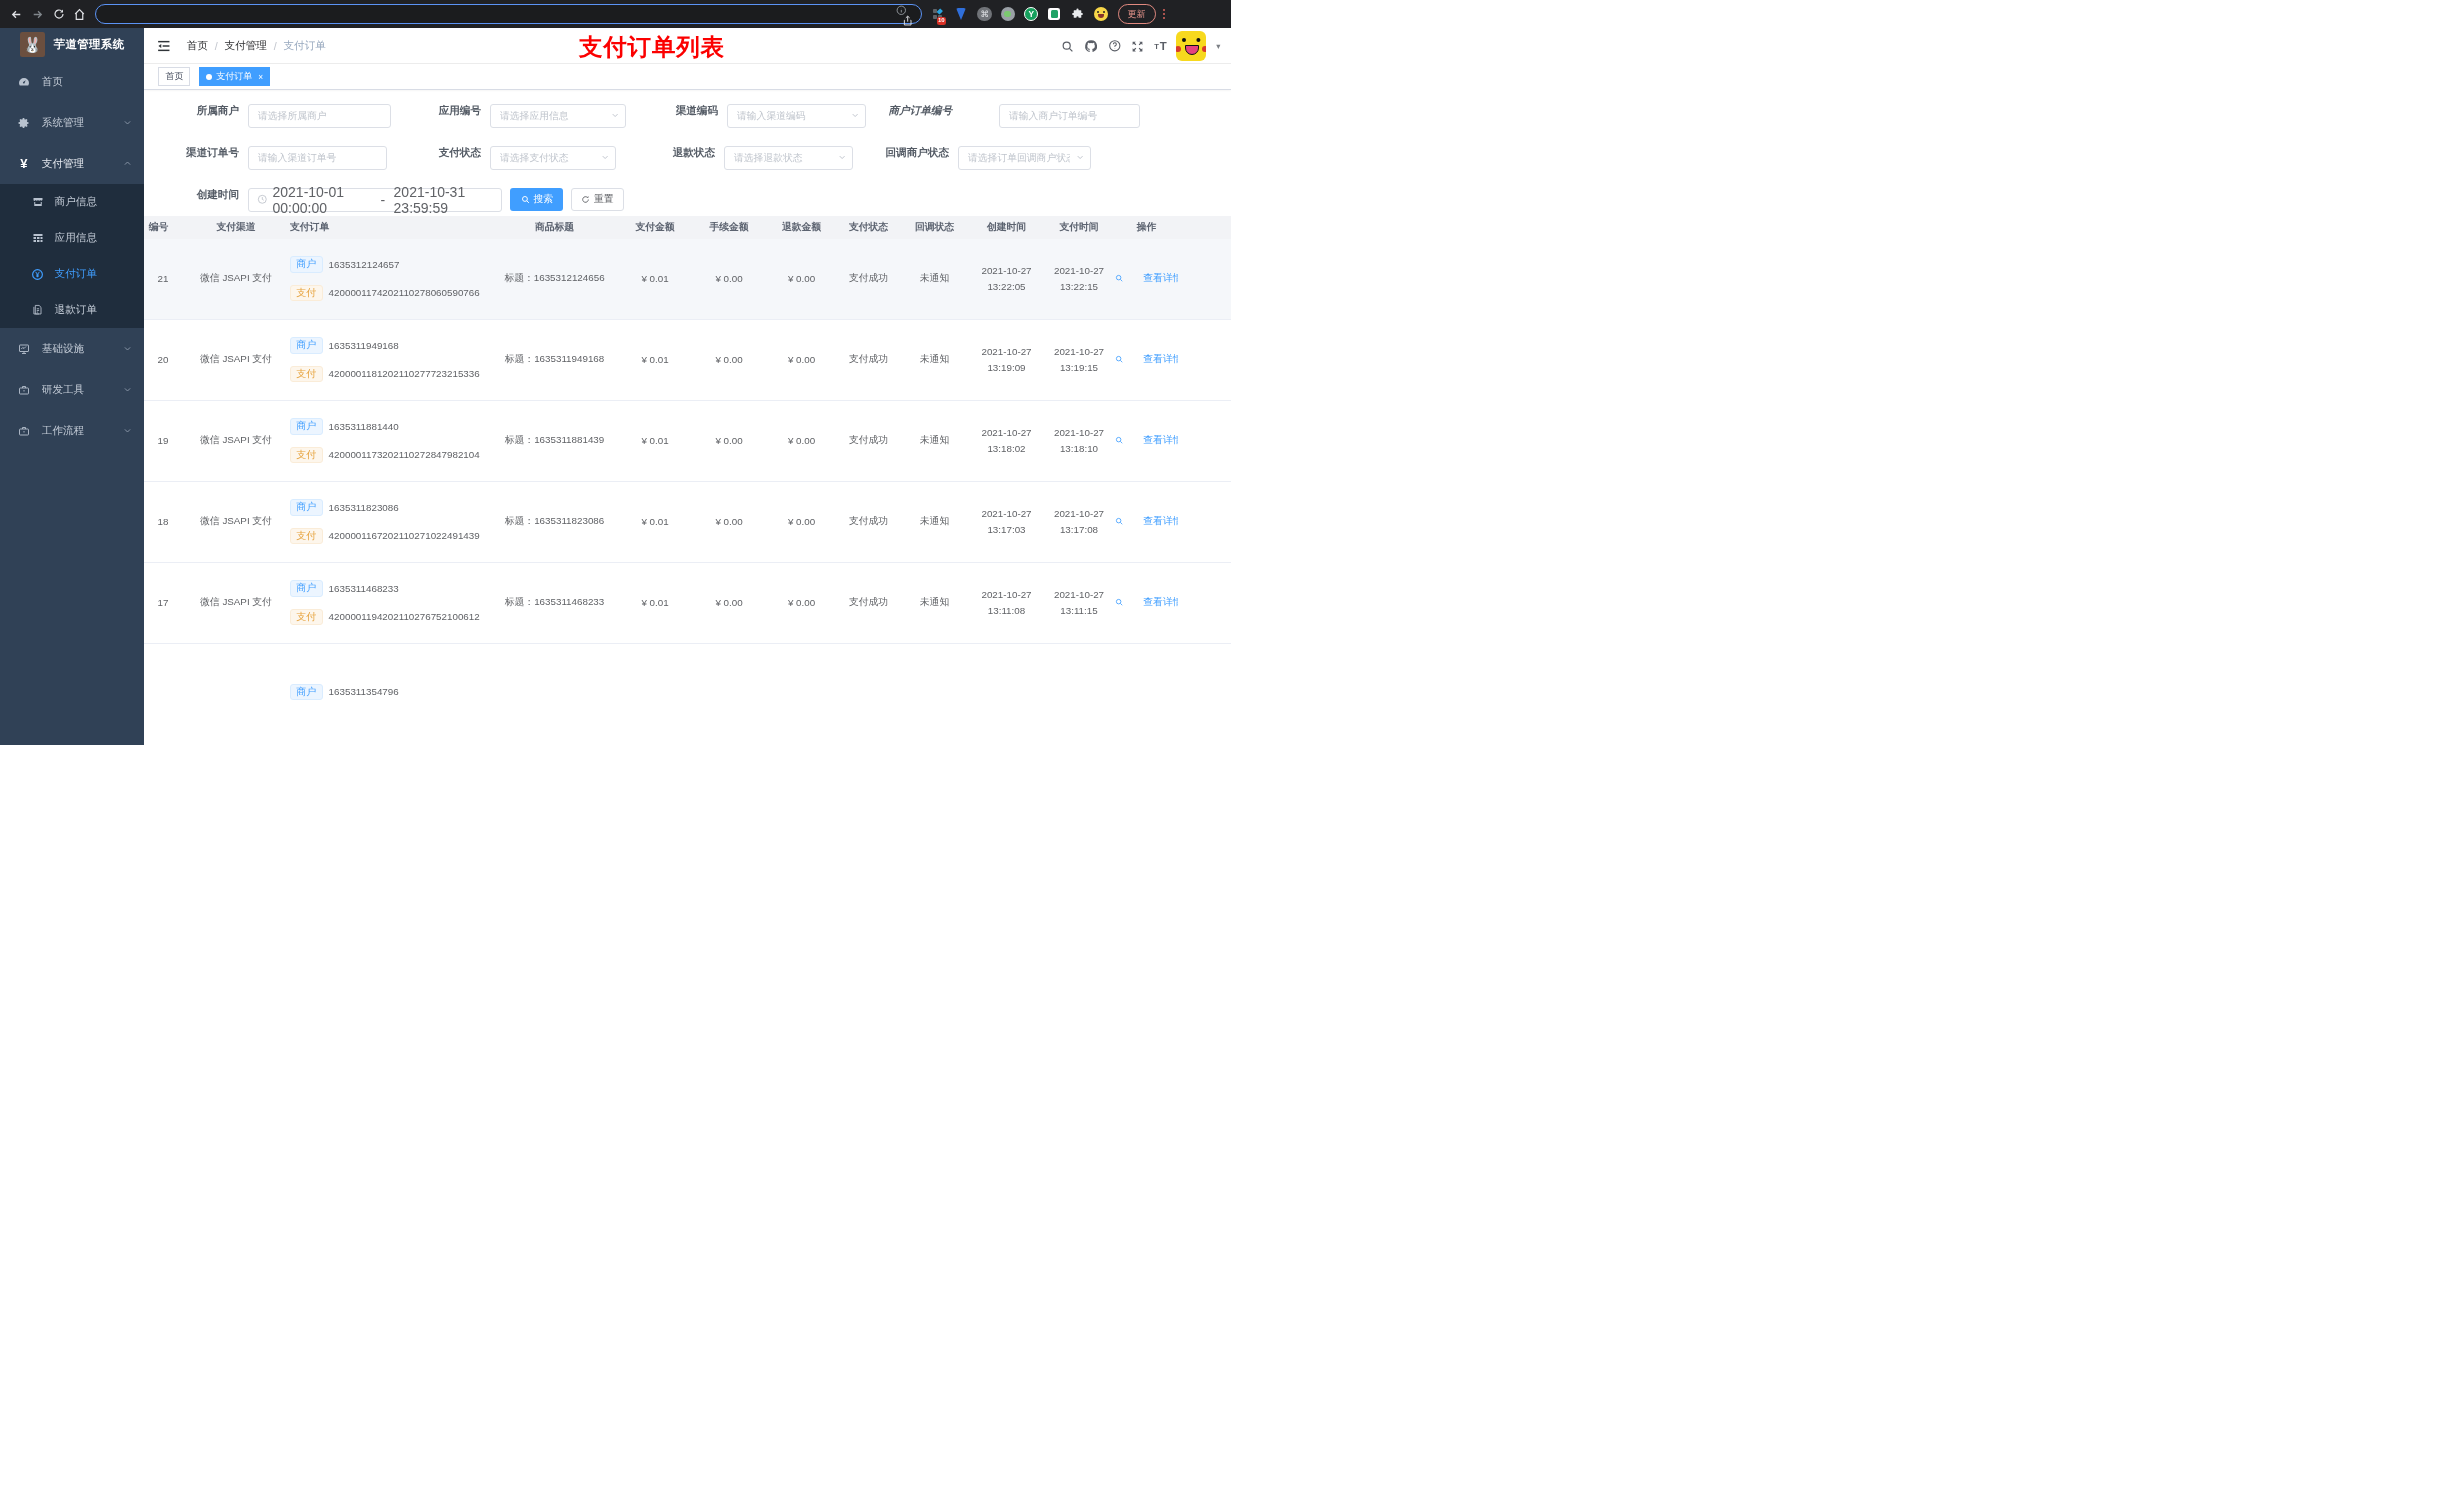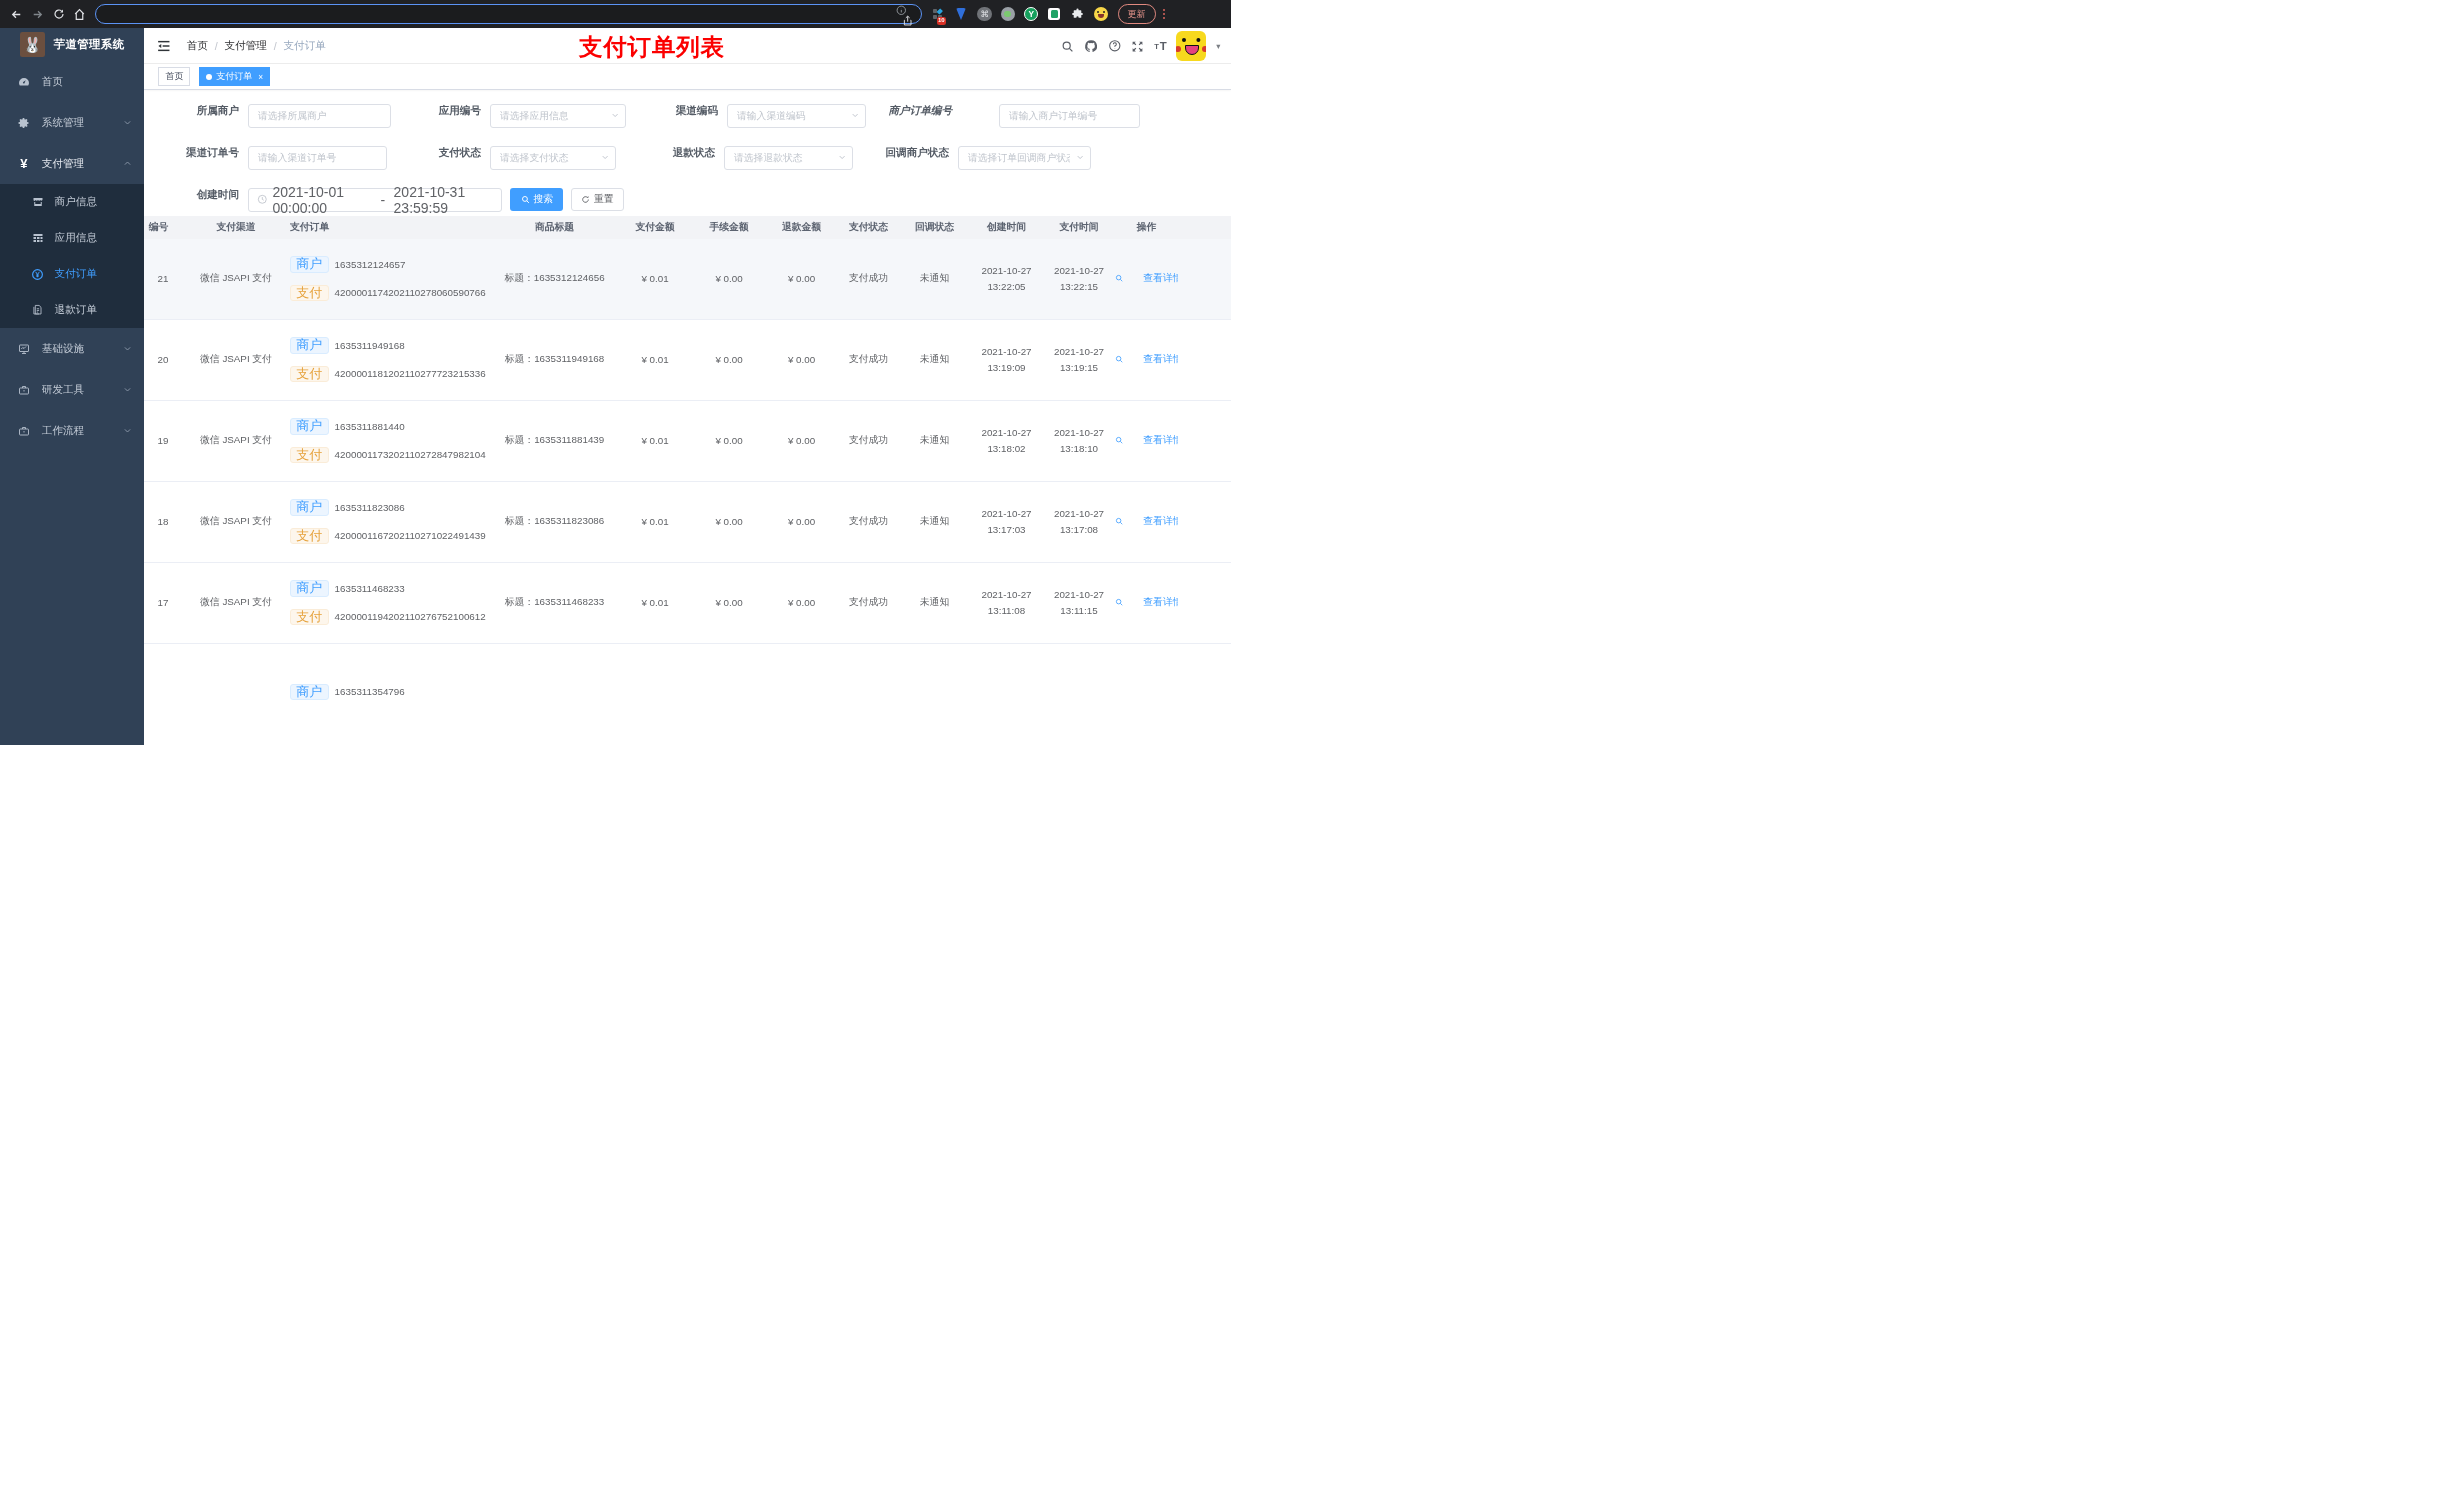--- a/index.html
+++ b/index.html
@@ -116,21 +116,21 @@
   .c5 { width:76px; }
   .c6 { width:72px; }
   .c7 { width:73px; }
   .c8 { width:61px; }
   .c9 { width:71px; }
   .c10 { width:73px; }
   .c11 { width:72px; }
   .c12 { width:63px; }
   .order-cell { display:flex; flex-direction:column; justify-content:center; gap:12px; height:100%; }
   .order-line { display:flex; align-items:center; gap:6px; }
-  .pill { height:16.7px; padding:0 5.3px; border-radius:3px; font-size:13px; display:inline-flex; align-items:center; flex:0 0 auto; }
+  .pill { height:16.7px; padding:0 5.3px; border-radius:3px; font-size:10px; display:inline-flex; align-items:center; flex:0 0 auto; }
   .pill-merchant { background:#ecf5ff; border:0.8px solid #d9ecff; color:#409eff; }
   .pill-pay { background:#fdf6ec; border:0.8px solid #faecd8; color:#e6a23c; }
   .dt2 { line-height:16px; }
   .link { color:#409eff; display:inline-flex; align-items:center; gap:20px; cursor:pointer; }
   .partial { height:56px; border-bottom:none; align-items:flex-start; }
   .partial .order-cell { padding-top:40px; gap:0; justify-content:flex-start; }
   svg { display:block; }
 </style>
 </head>
 <body>

